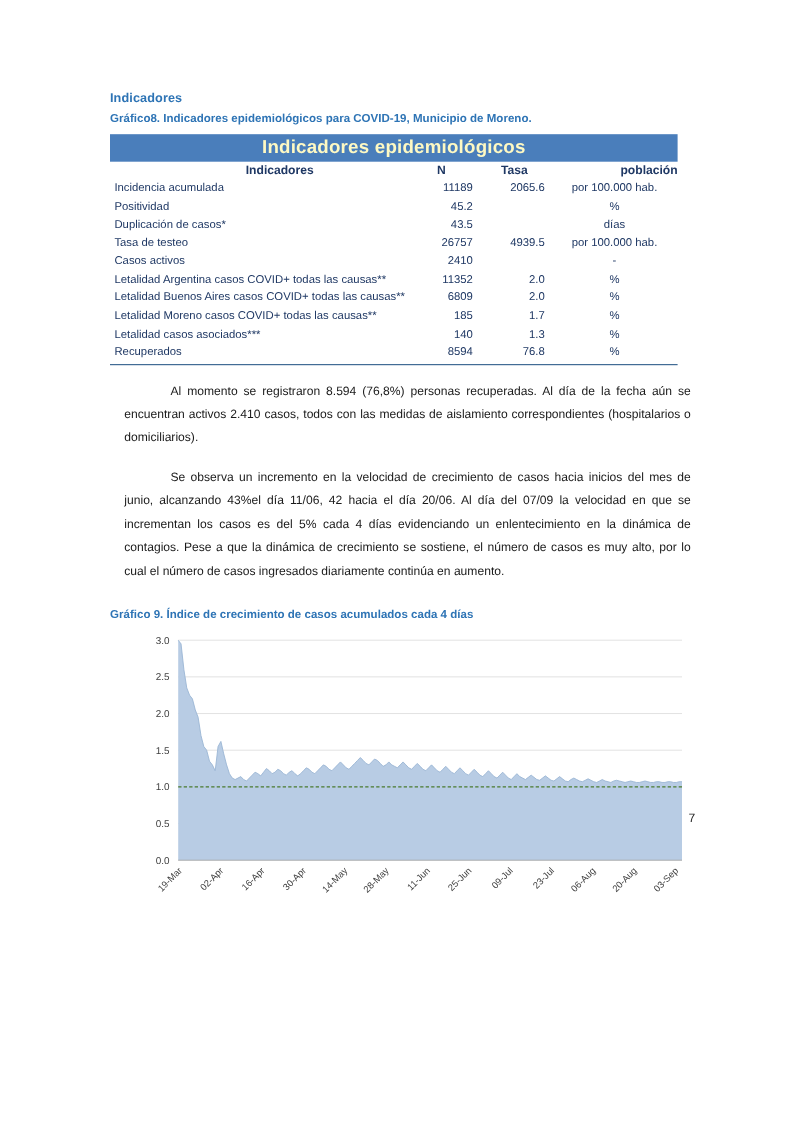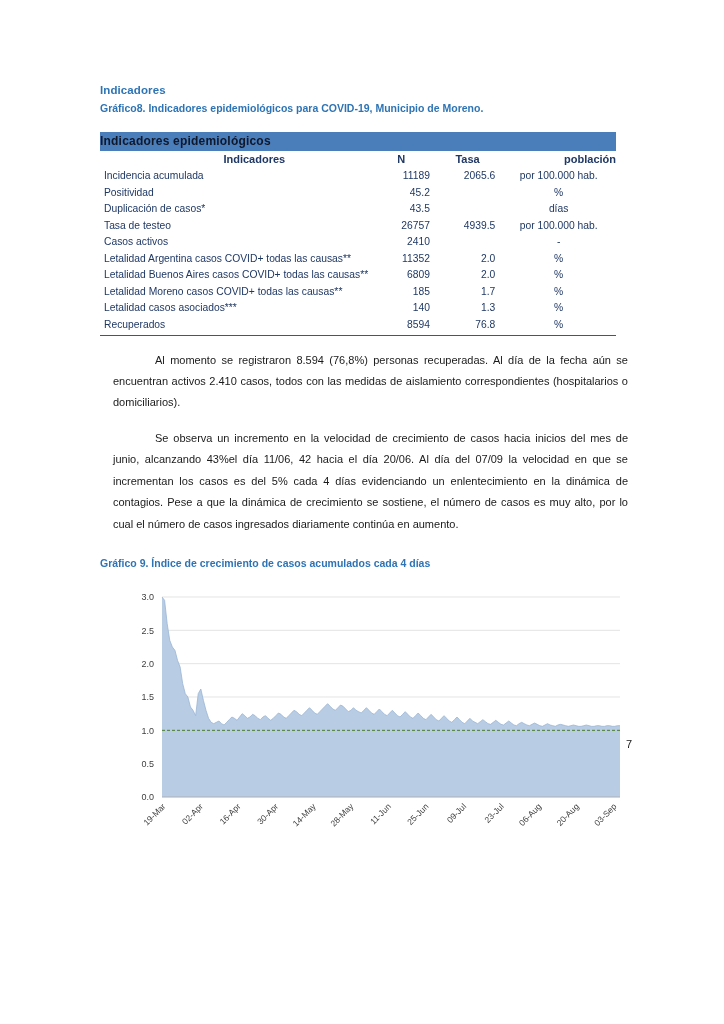--- a/index.html
+++ b/index.html
@@ -32,35 +32,36 @@
     color: #2e74b5;
     font-weight: bold;
     font-size: 11.5px;
     margin: 0 0 6px 0;
     letter-spacing: 0.1px;
   }
   .fig-caption {
     color: #2e74b5;
     font-weight: bold;
     font-size: 10.5px;
-    margin: 0 0 18px 0;
+    margin: 0 0 8px 0;
   }
 
   
   .ind-table {
     width: 516px;
     border-collapse: collapse;
     font-size: 10.3px;
     color: #1f3864;
   }
   .ind-title-row td {
     background: #4a7ebb;
-    color: #0f172a;
-    font-size: 12px;
-    font-weight: bold;
+    color: #fef9c3;
+    font-size: 17px;
+    font-weight: bold;
+    text-align: center;
     padding: 4px 0 5px 0;
     letter-spacing: 0.2px;
   }
   .ind-head td {
     font-weight: bold;
     color: #1f3864;
     padding: 3px 0 3px 0;
     font-size: 11px;
   }
   .ind-head td.c-ind { text-align: center; padding-left: 40px;}
@@ -93,21 +94,21 @@
     margin: 14px 0 0 13px;
     color: #1a1a1a;
     text-indent: 42px;
   }
 
   
   .chart-caption {
     color: #2e74b5;
     font-weight: bold;
     font-size: 10.5px;
-    margin: 22px 0 20px 0;
+    margin: 22px 0 9px 0;
   }
   .chart-wrap {
     position: relative;
     width: 528px;
     height: 260px;
     margin-top: 4px;
   }
   .chart-svg { display: block; }
 
   .page-num {

